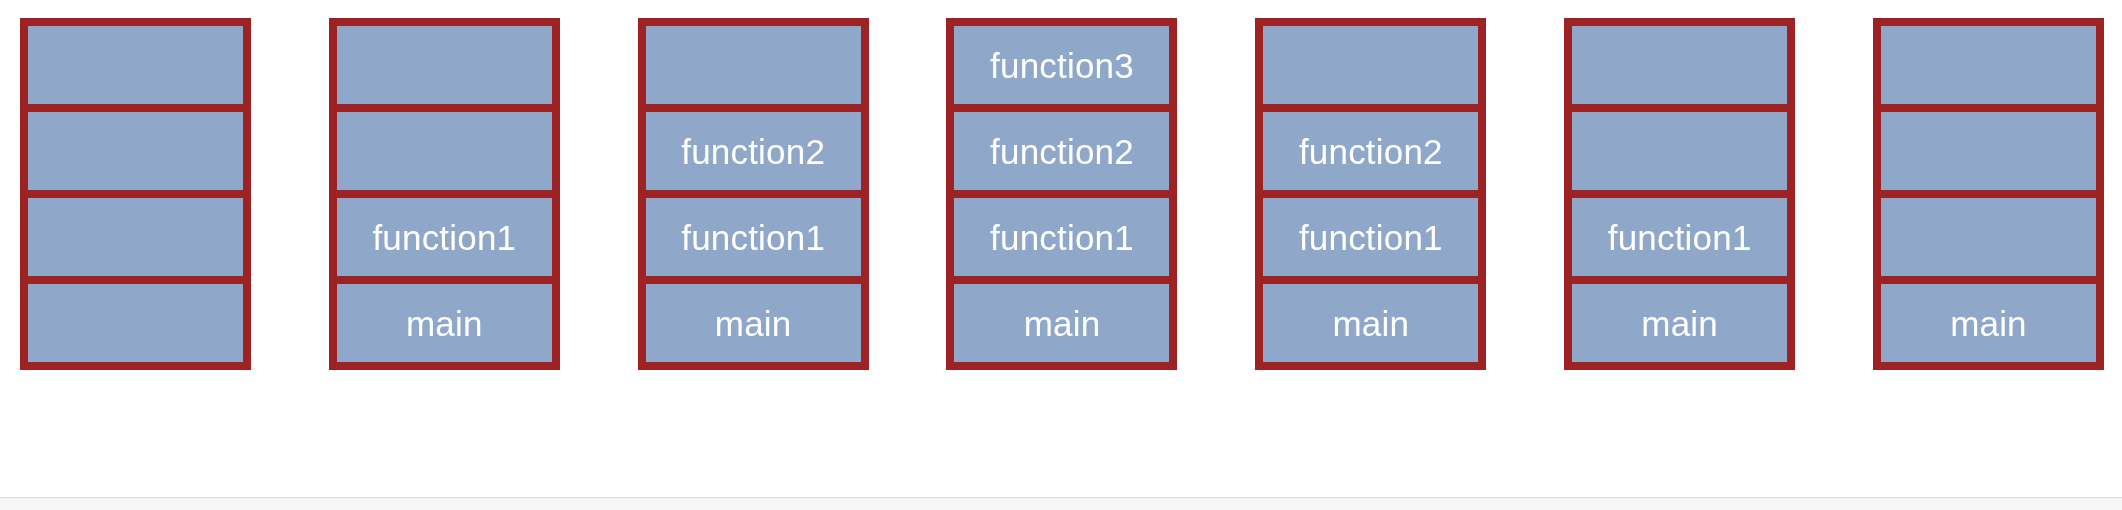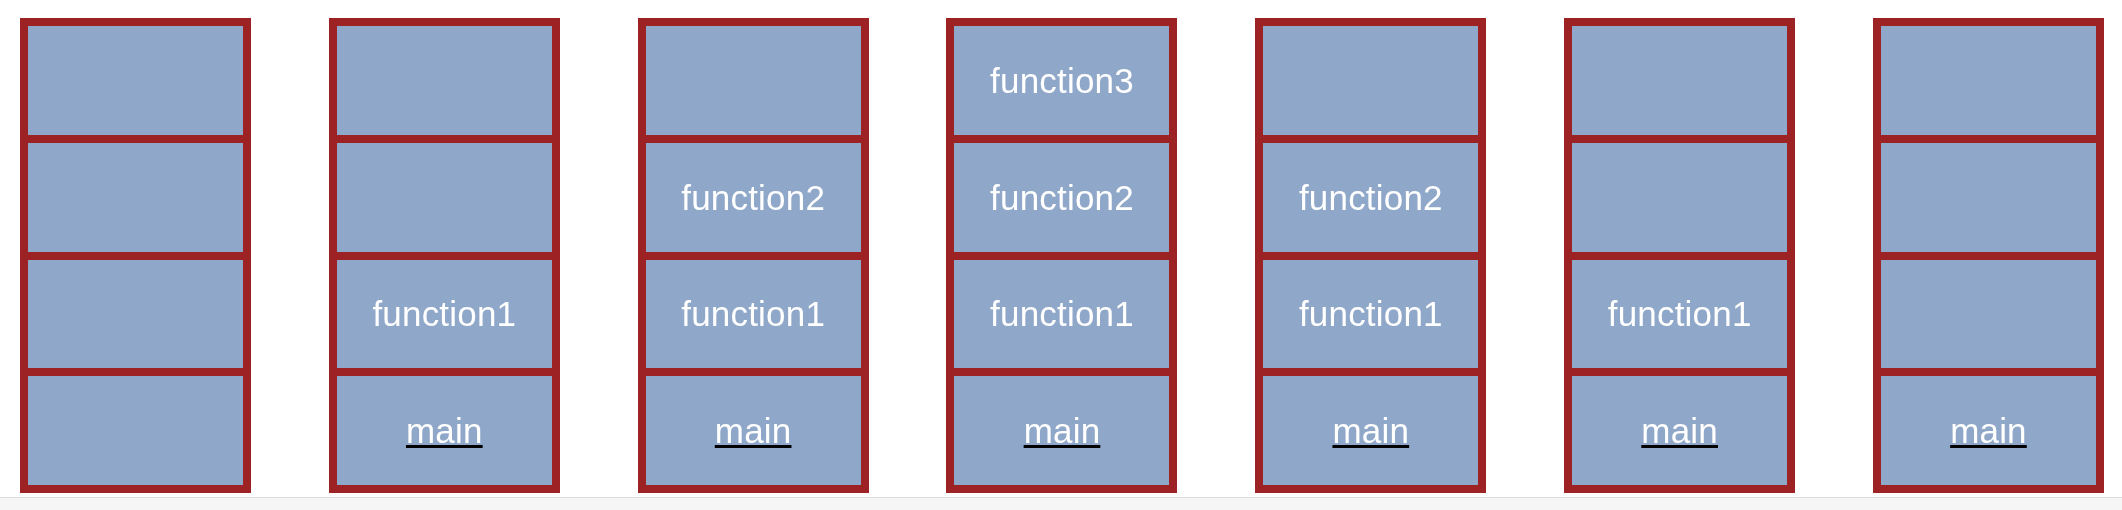--- a/index.html
+++ b/index.html
@@ -24,21 +24,21 @@
     height: 497px;
     display: flex;
     align-items: flex-start;
     justify-content: space-between;
     padding: 0 18px 0 20px;
     box-sizing: border-box;
   }
 
   .stack {
     width: 231px;
-    height: 475px;
+    height: 352px;
     margin-top: 18px;
     box-sizing: border-box;
     border: 8px solid #9c2223;
     background: #9c2223;
     display: flex;
     flex-direction: column;
     justify-content: flex-end;
   }
 
   .frame {
@@ -46,21 +46,20 @@
     background: #8fa7c8;
     display: flex;
     align-items: center;
     justify-content: center;
     box-sizing: border-box;
     border-bottom: 8px solid #9c2223;
     min-height: 0;
   }
   .frame:last-child {
     border-bottom: none;
-    text-decoration: underline;
   }
 
   .frame-label {
     color: #ffffff;
     font-family: "Liberation Sans", sans-serif;
     font-size: 35px;
     font-weight: 400;
     line-height: 1;
     letter-spacing: 0.2px;
     white-space: nowrap;

